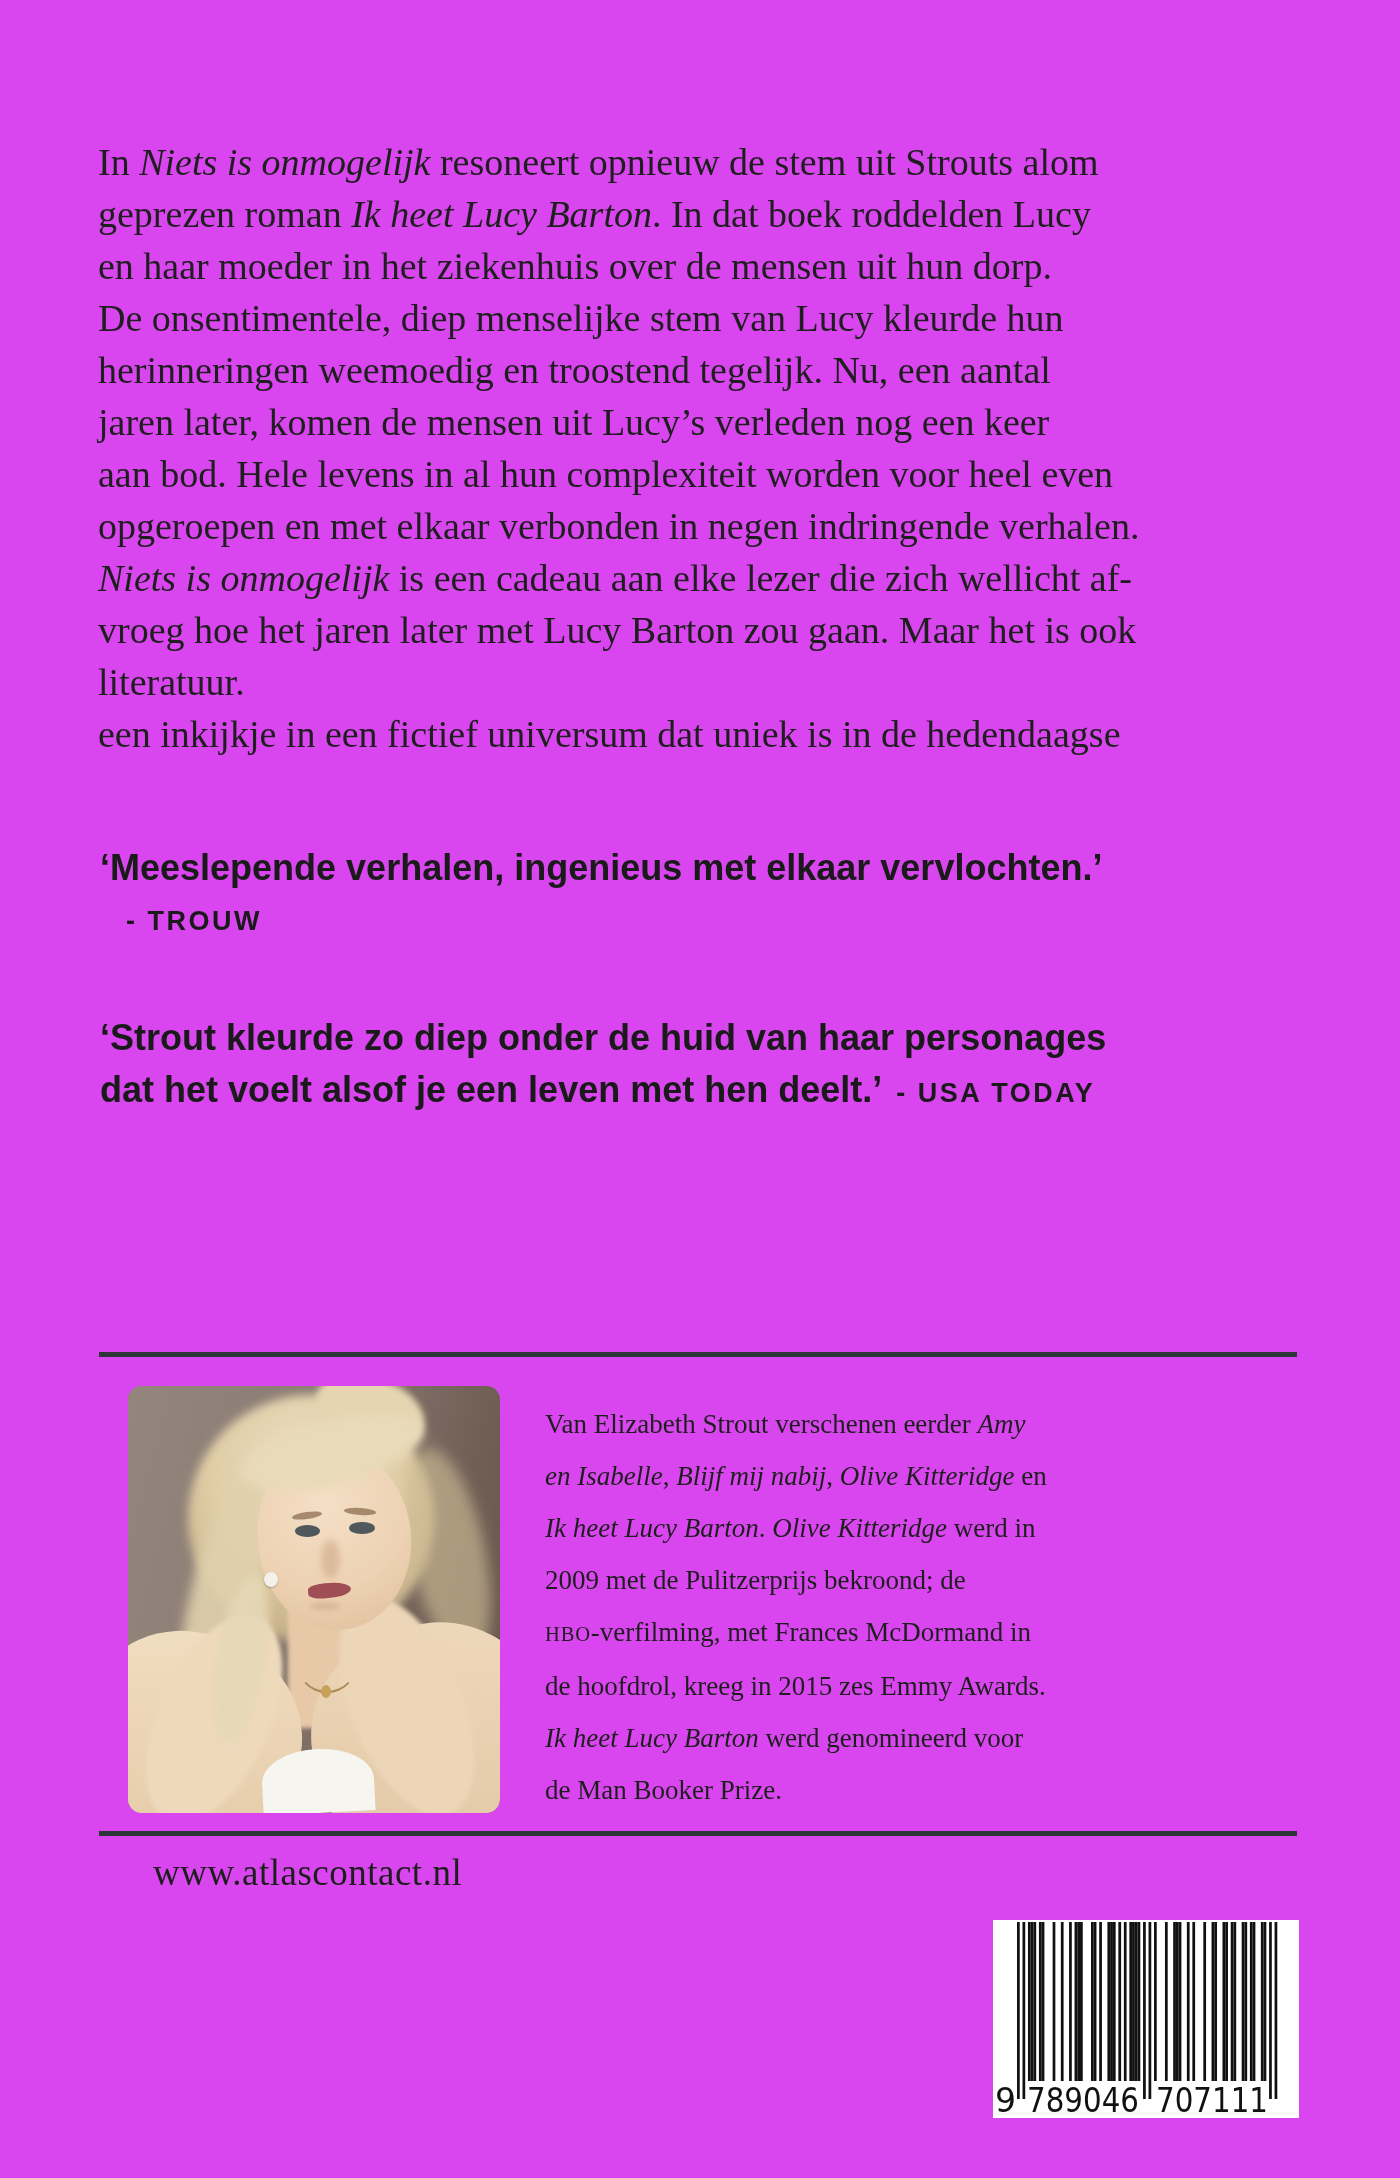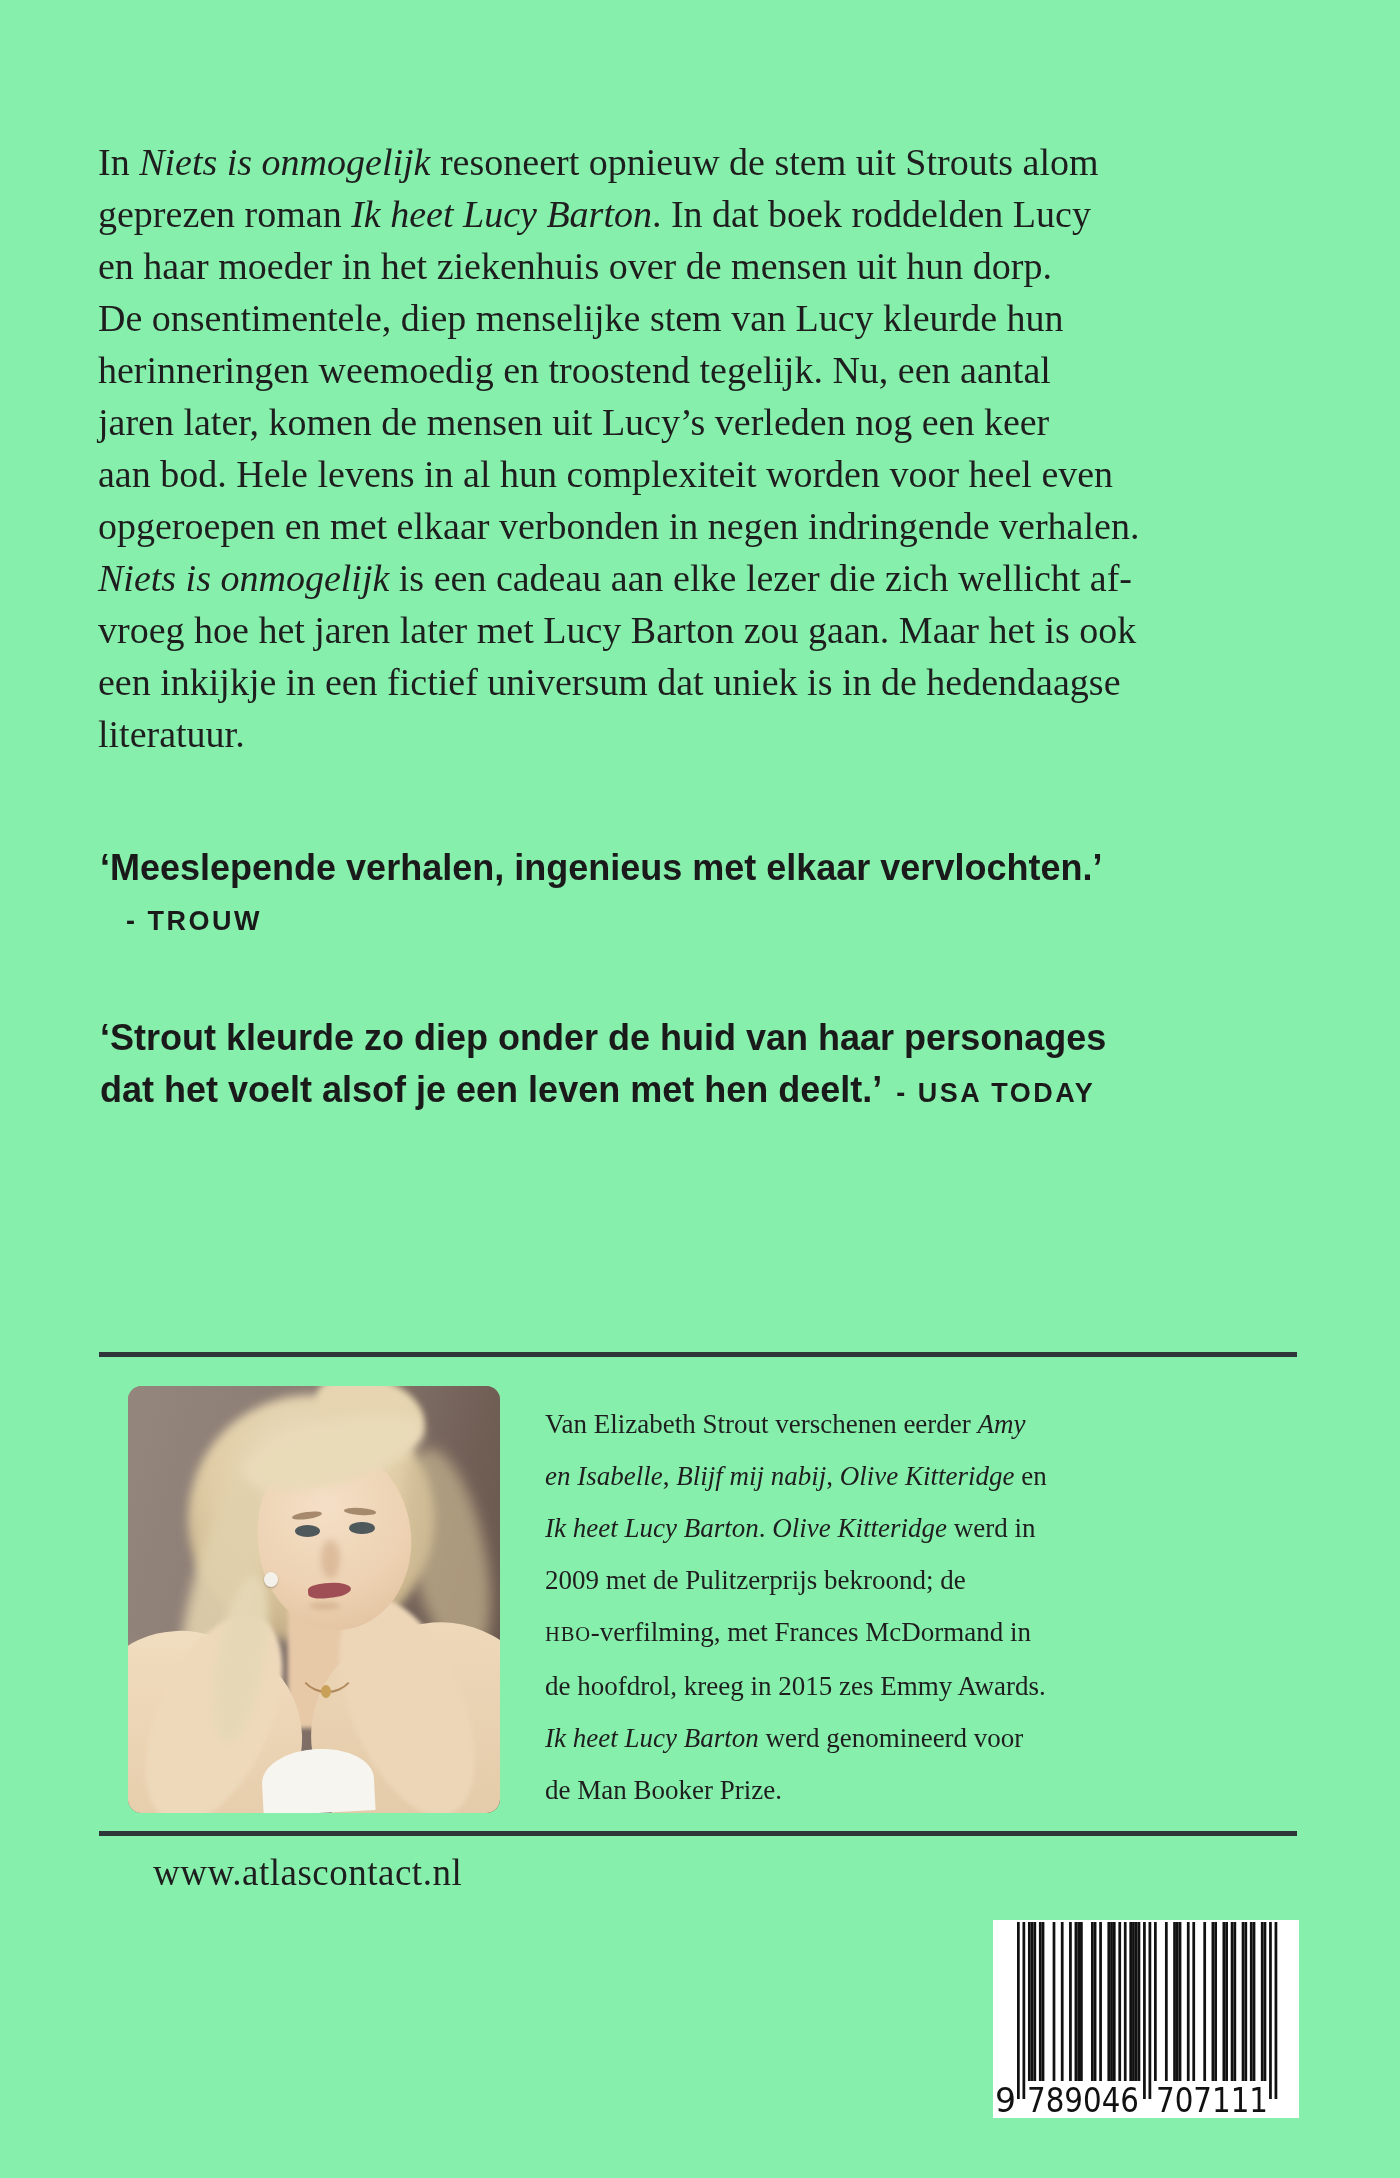--- a/index.html
+++ b/index.html
@@ -1,16 +1,16 @@
 <!DOCTYPE html>
 <html><head>
 <meta charset="utf-8">
 <style>
   html,body{margin:0;padding:0;background:#ffffff;}
-  .page{position:relative;width:1400px;height:2178px;background:#86efac;overflow:hidden;}
+  .page{position:relative;width:1400px;height:2178px;background:#d946ef;overflow:hidden;}
 
   .serif{font-family:"Liberation Serif","DejaVu Serif",serif;color:#1e1e1e;}
   .tline{white-space:nowrap;}
   .it{font-style:italic;}
   .sc{font-size:0.76em;letter-spacing:0.04em;}
 
   .synopsis{position:absolute;left:98px;top:136px;font-size:38px;line-height:52px;}
 
   .review{position:absolute;left:100px;font-family:"Liberation Sans","DejaVu Sans",sans-serif;
           font-weight:600;color:#1a1a1a;}
@@ -71,22 +71,22 @@
       <div class="tline"><span>In </span><span class="it">Niets is onmogelijk</span><span> resoneert opnieuw de stem uit Strouts alom</span></div>
       <div class="tline"><span>geprezen roman </span><span class="it">Ik heet Lucy Barton</span><span>. In dat boek roddelden Lucy</span></div>
       <div class="tline"><span>en haar moeder in het ziekenhuis over de mensen uit hun dorp.</span></div>
       <div class="tline"><span>De onsentimentele, diep menselijke stem van Lucy kleurde hun</span></div>
       <div class="tline"><span>herinneringen weemoedig en troostend tegelijk. Nu, een aantal</span></div>
       <div class="tline"><span>jaren later, komen de mensen uit Lucy’s verleden nog een keer</span></div>
       <div class="tline"><span>aan bod. Hele levens in al hun complexiteit worden voor heel even</span></div>
       <div class="tline"><span>opgeroepen en met elkaar verbonden in negen indringende verhalen.</span></div>
       <div class="tline"><span class="it">Niets is onmogelijk</span><span> is een cadeau aan elke lezer die zich wellicht af-</span></div>
       <div class="tline"><span>vroeg hoe het jaren later met Lucy Barton zou gaan. Maar het is ook</span></div>
+      <div class="tline"><span>literatuur.</span></div>
       <div class="tline"><span>een inkijkje in een fictief universum dat uniek is in de hedendaagse</span></div>
-      <div class="tline"><span>literatuur.</span></div>
     </div>
 
   <div class="review r1">
     <div class="qline">‘Meeslepende verhalen, ingenieus met elkaar vervlochten.’</div>
     <div class="attr">- TROUW</div>
   </div>
 
   <div class="review r2">
     <div class="qline">‘Strout kleurde zo diep onder de huid van haar personages</div>
     <div class="qline"><span>dat het voelt alsof je een leven met hen deelt.’</span><span class="attr inline">- USA TODAY</span></div>

